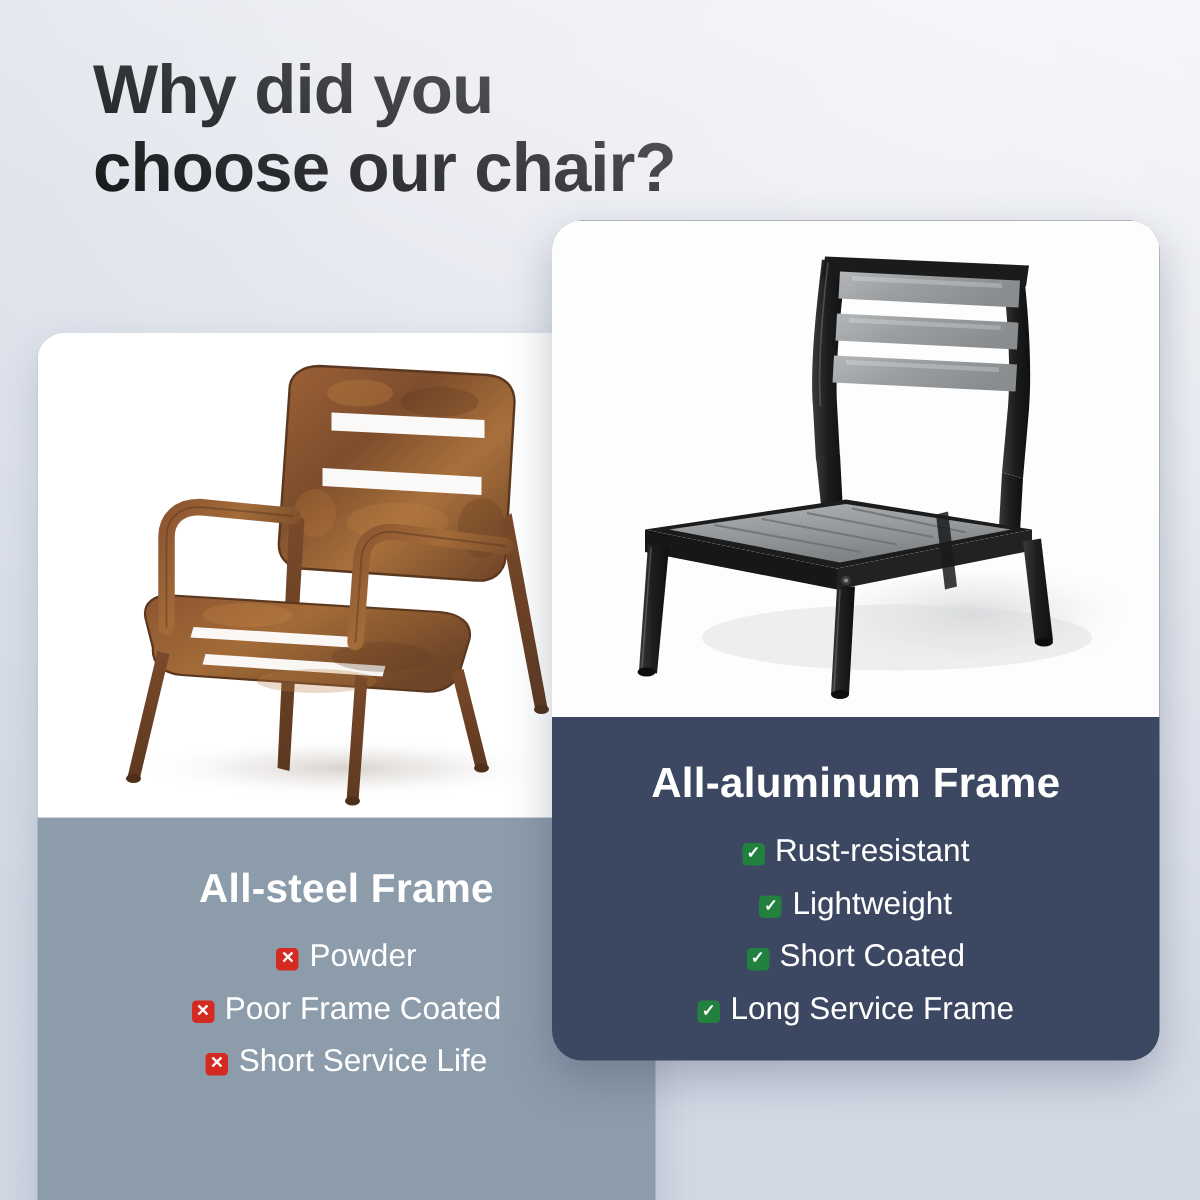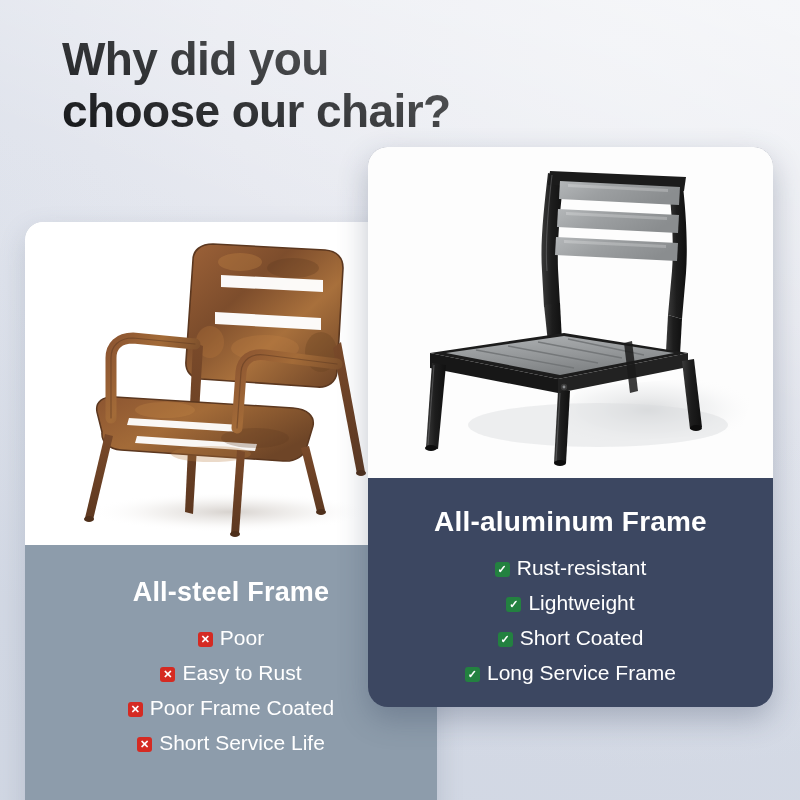--- a/index.html
+++ b/index.html
@@ -166,24 +166,21 @@
         <ellipse cx="210" cy="312" rx="5" ry="3" fill="#4e2f1a"></ellipse>
         <ellipse cx="296" cy="290" rx="5" ry="3" fill="#4e2f1a"></ellipse>
         <ellipse cx="336" cy="251" rx="5" ry="3" fill="#4e2f1a"></ellipse>
       </svg>
     </div>
 
     <div class="panel">
       <div class="frame-title">All-steel Frame</div>
       <ul class="feature-list">
         <li>
-          <span class="badge cross">✕</span><span>Poor</span>
-        </li>
-        <li>
-          <span class="badge cross">✕</span><span>Easy to Rust</span>
+          <span class="badge cross">✕</span><span>Powder</span>
         </li>
         <li>
           <span class="badge cross">✕</span><span>Poor Frame Coated</span>
         </li>
         <li>
           <span class="badge cross">✕</span><span>Short Service Life</span>
         </li>
       </ul>
     </div>
   </div>

